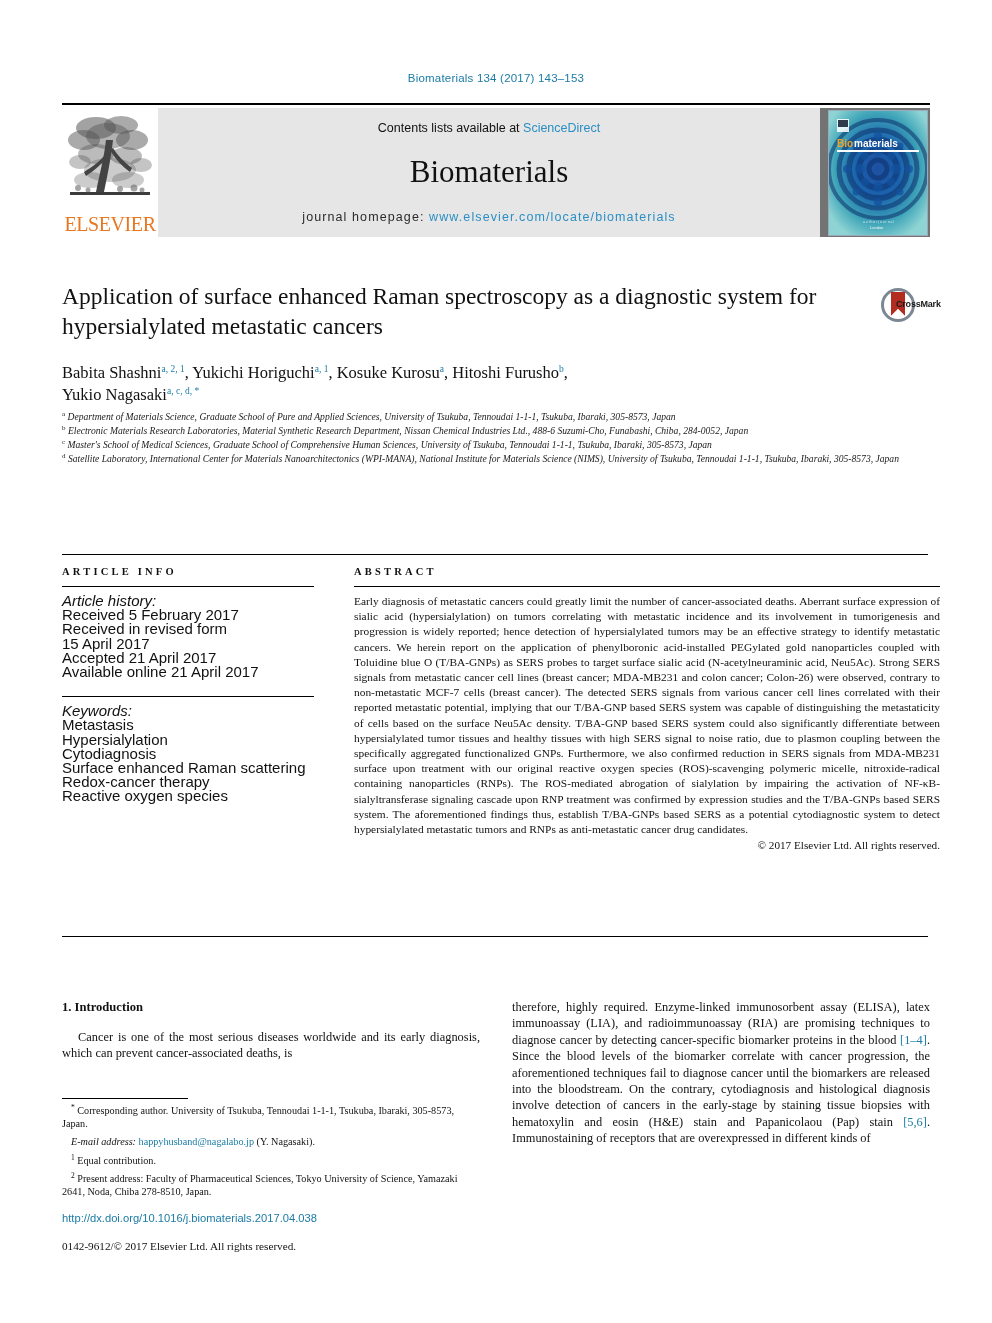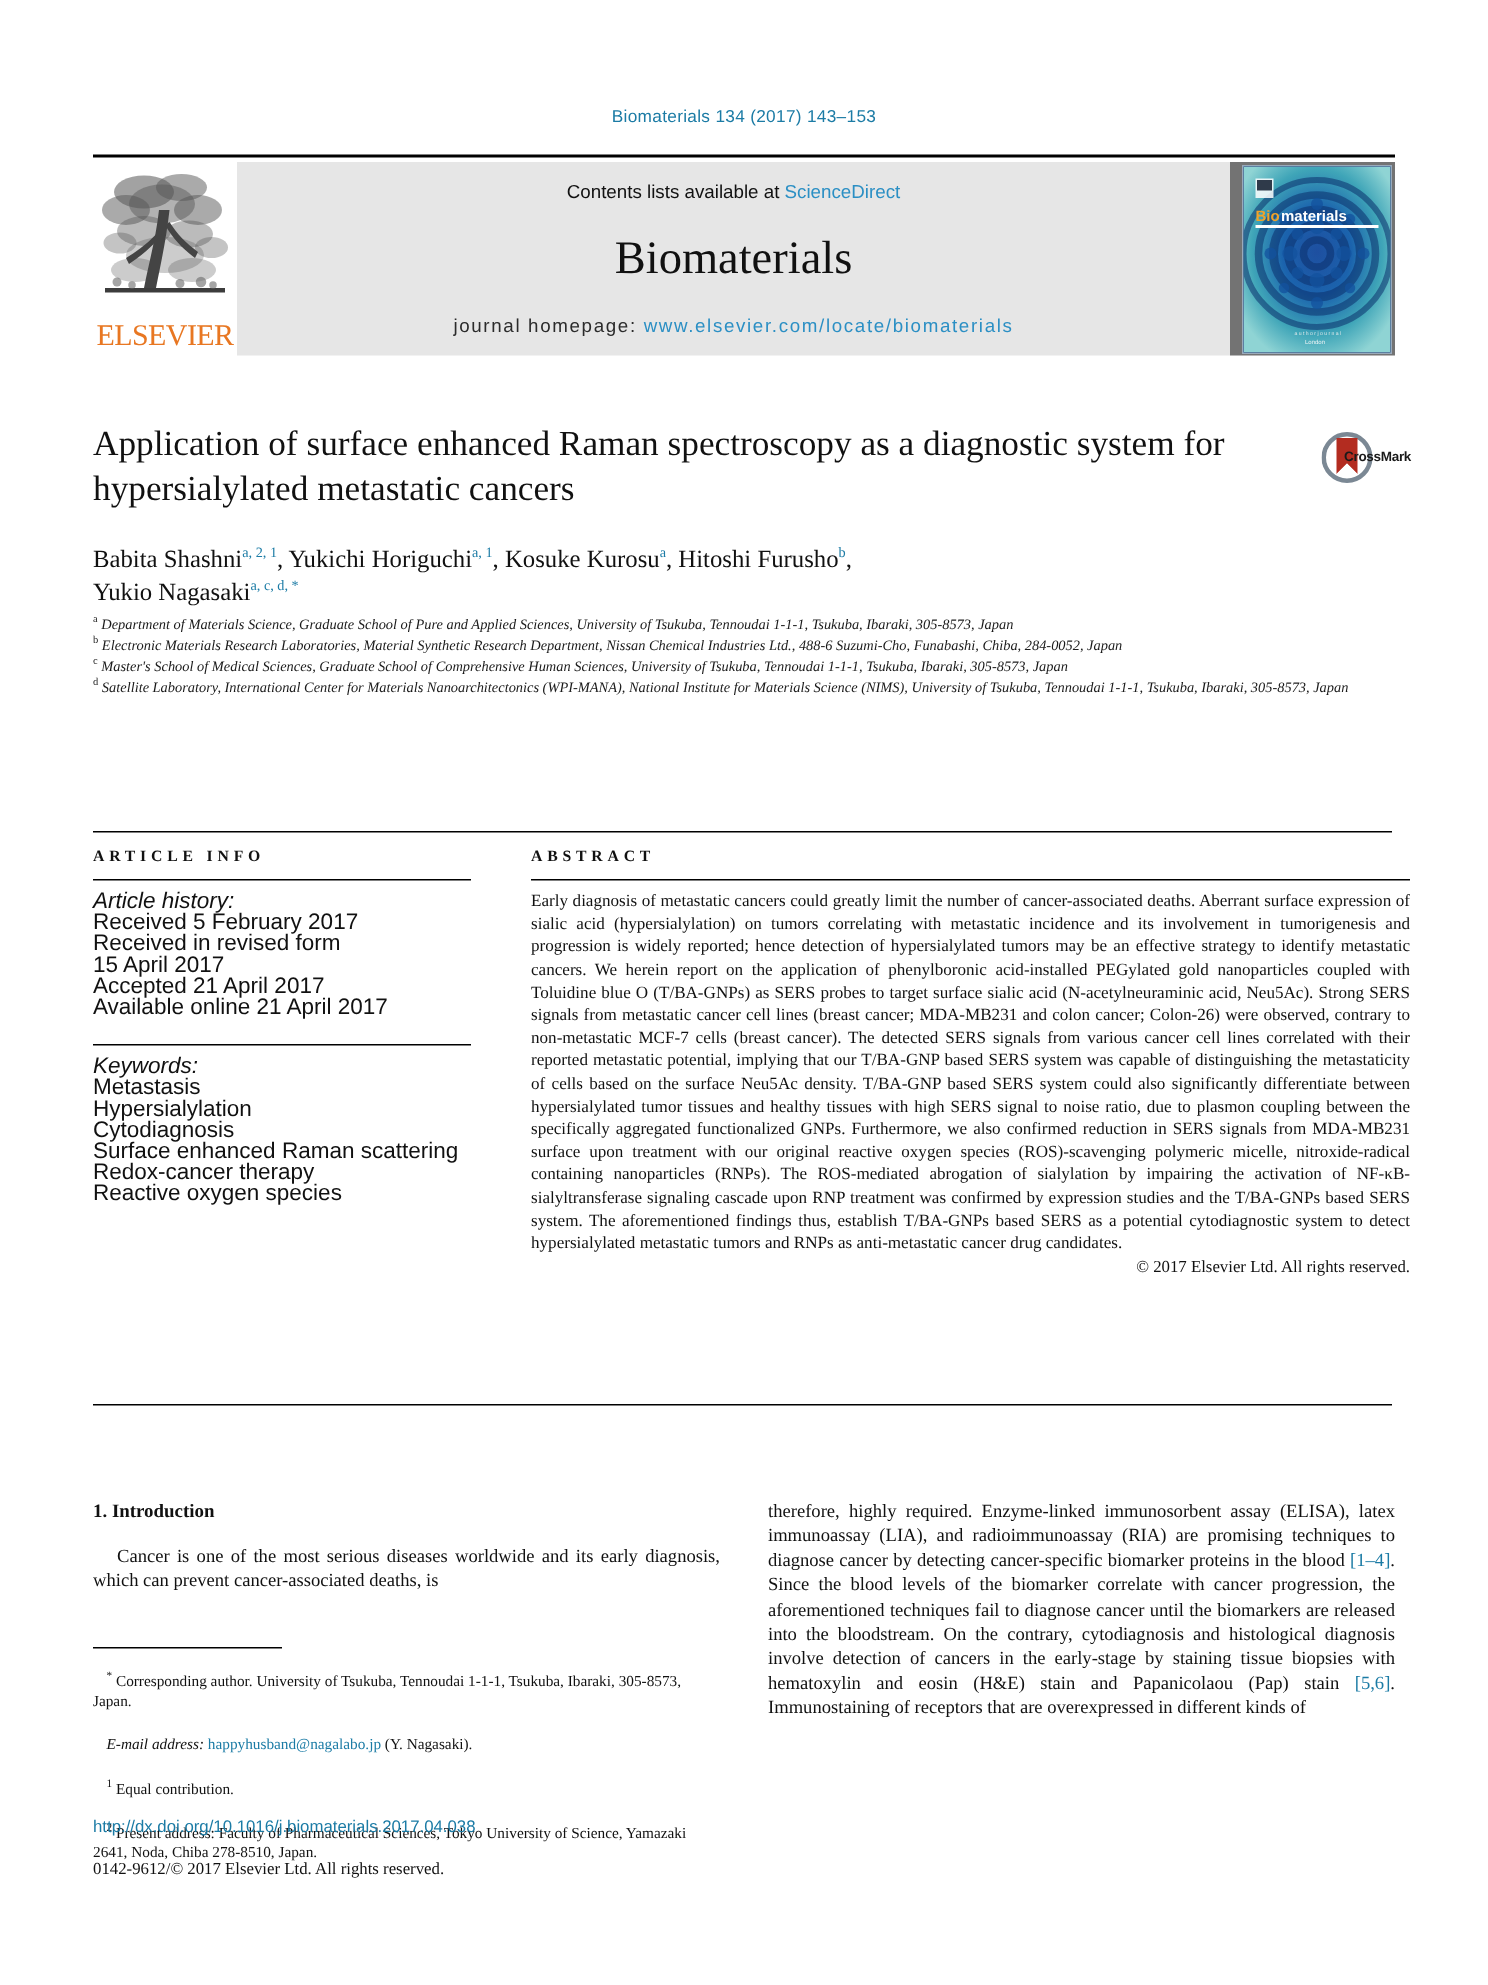--- a/index.html
+++ b/index.html
@@ -306,21 +306,21 @@
   .fn-rule {
     width: 126px;
     border-top: 1px solid #000;
     margin-bottom: 5px;
   }
   .fn {
     font-family: "Liberation Serif", serif;
     font-size: 10.2px;
     line-height: 13.2px;
     color: #111;
-    margin: 16px 0 0 0;
+    margin: 5px 0 0 0;
     text-indent: 9px;
   }
   .fn sup { font-size: 7.5px; vertical-align: super; line-height: 0; }
   .fn .em { font-style: italic; }
   .fn a, .link { color: #1b7ba5; text-decoration: none; }
 
   .doi-block {
     position: absolute;
     left: 62px;
     top: 1212px;

